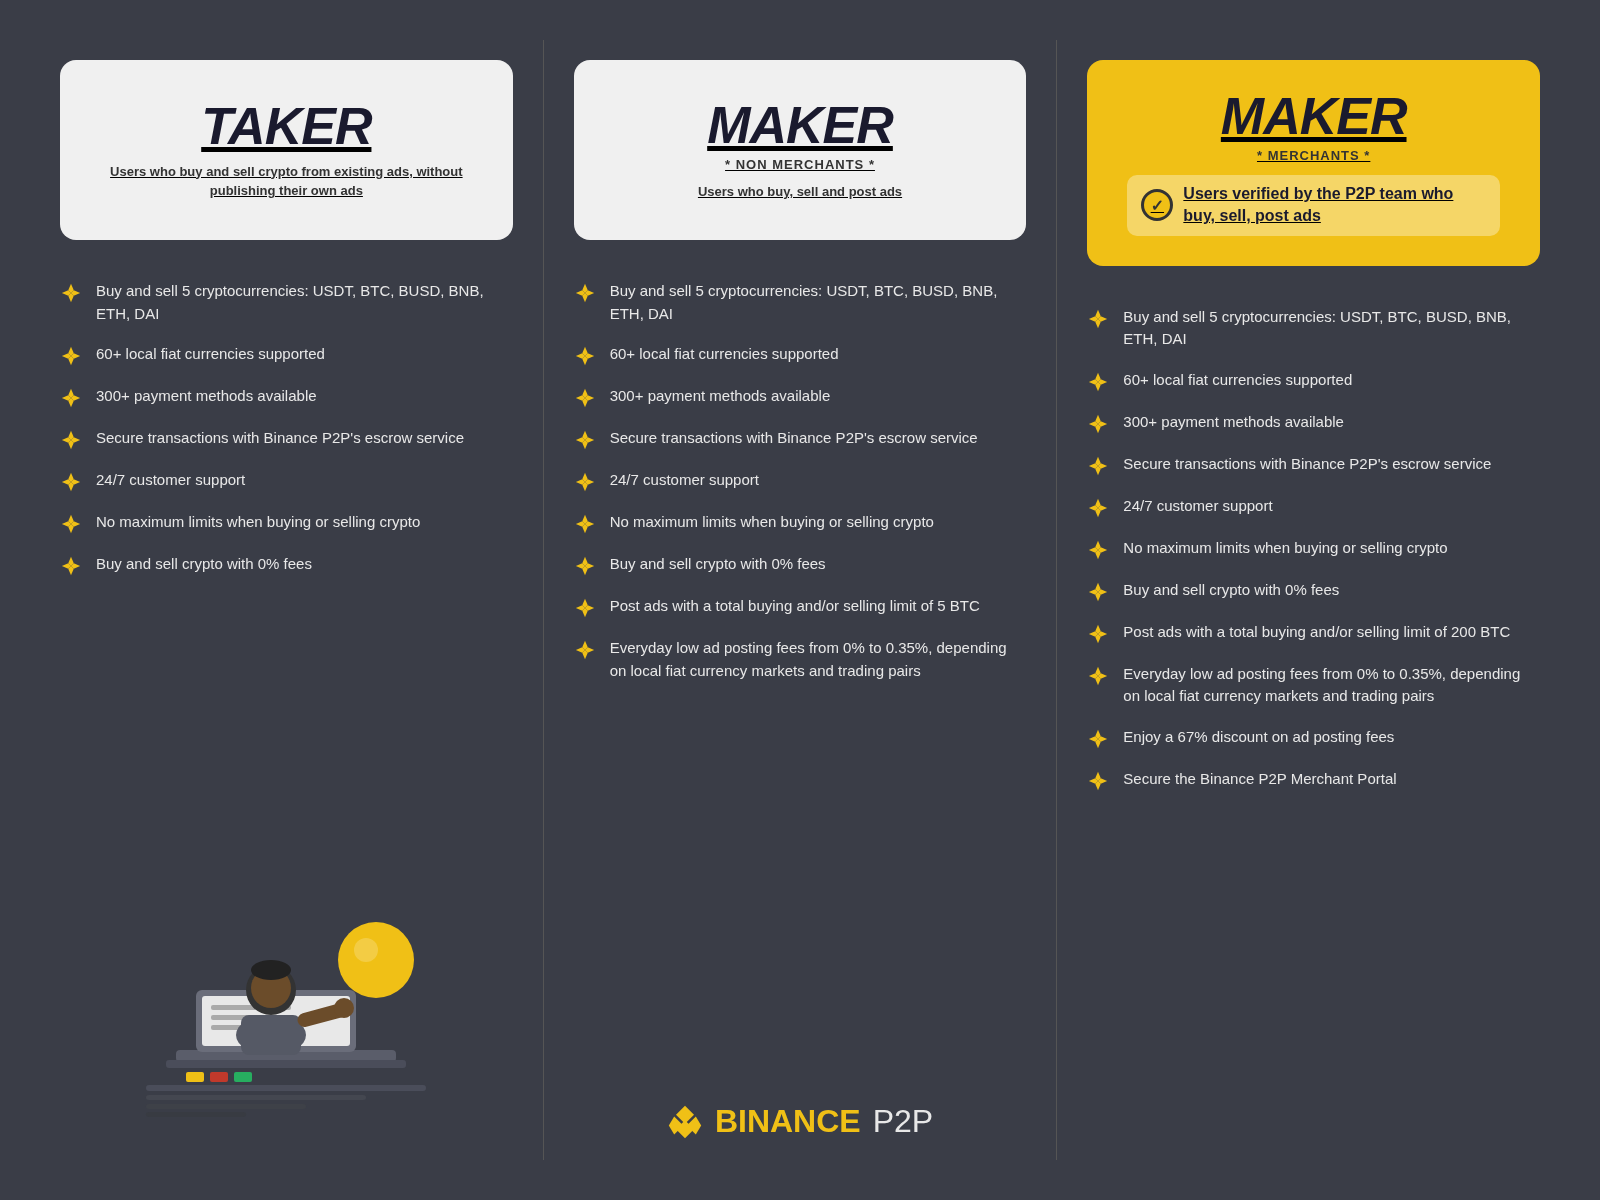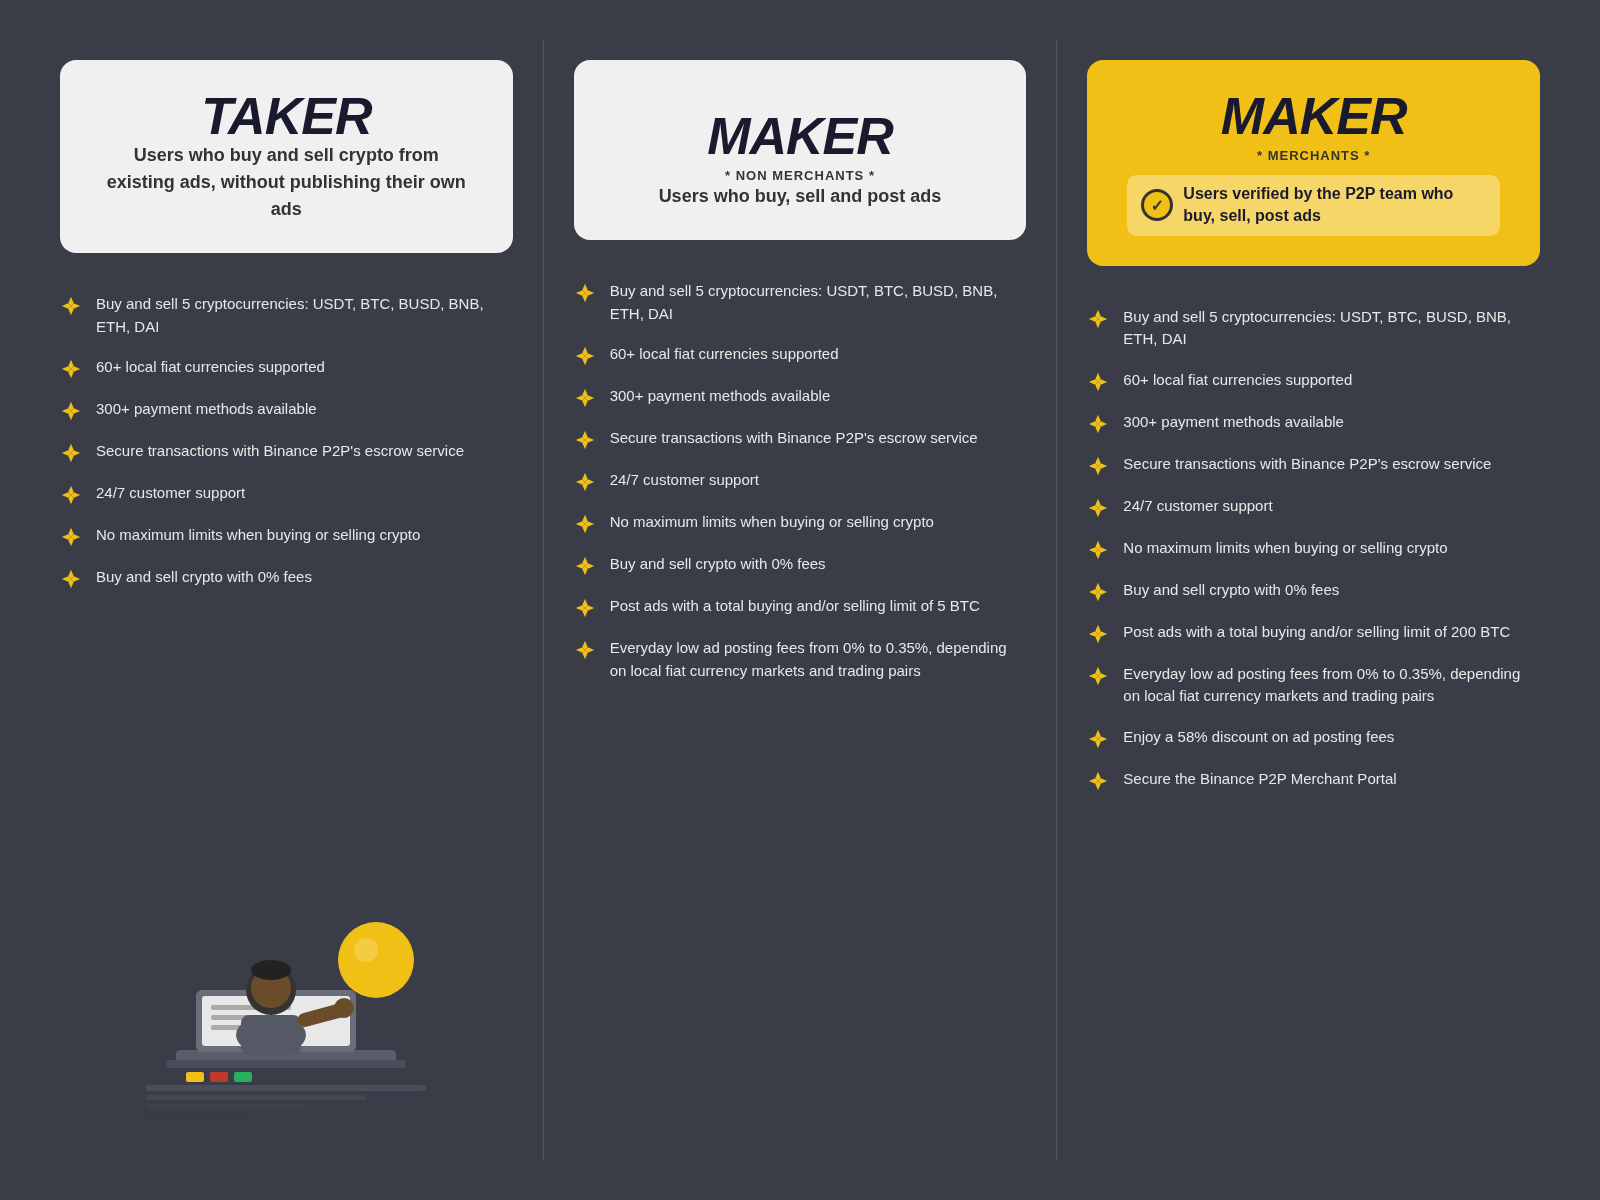--- a/index.html
+++ b/index.html
@@ -29,22 +29,23 @@
     }
     
     .header-card {
       border-radius: 16px;
       padding: 30px 40px 30px 40px;
       margin-bottom: 40px;
       text-align: center;
       min-height: 180px;
       display: flex;
       flex-direction: column;
-      justify-content: flex-end;
+      justify-content: center;
       align-items: center;
+      text-decoration: underline;
     }
     .header-card.taker {
       background-color: #f0f0f0;
     }
     .header-card.maker-non {
       background-color: #f0f0f0;
     }
     .header-card.maker-merchant {
       background-color: #f0c016;
     }
@@ -57,23 +58,24 @@
       letter-spacing: -1px;
     }
     .card-subtitle {
       font-size: 13px;
       font-weight: 700;
       color: #333;
       margin-top: 6px;
       letter-spacing: 1px;
     }
     .card-description {
-      font-size: 18px;
+      font-size: 13px;
       font-weight: 700;
       color: #333;
+      margin-top: 10px;
       text-align: center;
       line-height: 1.5;
     }
     .merchant-verified {
       display: flex;
       align-items: center;
       gap: 10px;
       margin-top: 12px;
       background: rgba(255,255,255,0.35);
       border-radius: 10px;
@@ -358,20 +360,30 @@
         <li class="feature-item">
           <svg viewBox="0 0 24 24" width="22" height="22" class="diamond-icon">
             <path d="M12 2 L15 9 L12 12 L9 9 Z" fill="#f0c016"></path>
             <path d="M12 12 L15 15 L12 22 L9 15 Z" fill="#f0c016"></path>
             <path d="M2 12 L9 9 L12 12 L9 15 Z" fill="#f0c016"></path>
             <path d="M12 12 L15 9 L22 12 L15 15 Z" fill="#f0c016"></path>
           </svg>
           <span class="feature-text">Everyday low ad posting fees from 0% to 0.35%, depending on local fiat currency markets and trading pairs</span>
         </li>
       </ul>
+    <div class="binance-footer">
+      <svg class="binance-diamond" viewBox="0 0 40 40" xmlns="http://www.w3.org/2000/svg">
+        <polygon points="20,2 30,12 20,22 10,12" fill="#f0c016"></polygon>
+        <polygon points="20,18 30,28 20,38 10,28" fill="#f0c016"></polygon>
+        <polygon points="8,14 18,24 8,34 2,24" fill="#f0c016"></polygon>
+        <polygon points="32,14 38,24 32,34 22,24" fill="#f0c016"></polygon>
+      </svg>
+      <span class="binance-logo-text">BINANCE</span>
+      <span class="binance-p2p-text">P2P</span>
+    </div>
   </div>
 
   <div class="column">
     <div class="header-card maker-merchant">
       <div class="card-title">MAKER</div>
       <div class="card-subtitle">* MERCHANTS *</div>
       <div class="merchant-verified">
         <div class="check-circle">✓</div>
         <div class="verified-text">Users verified by the P2P team who buy, sell, post ads</div>
       </div>
@@ -458,21 +470,21 @@
           </svg>
           <span class="feature-text">Everyday low ad posting fees from 0% to 0.35%, depending on local fiat currency markets and trading pairs</span>
         </li>
         <li class="feature-item">
           <svg viewBox="0 0 24 24" width="22" height="22" class="diamond-icon">
             <path d="M12 2 L15 9 L12 12 L9 9 Z" fill="#f0c016"></path>
             <path d="M12 12 L15 15 L12 22 L9 15 Z" fill="#f0c016"></path>
             <path d="M2 12 L9 9 L12 12 L9 15 Z" fill="#f0c016"></path>
             <path d="M12 12 L15 9 L22 12 L15 15 Z" fill="#f0c016"></path>
           </svg>
-          <span class="feature-text">Enjoy a 58% discount on ad posting fees</span>
+          <span class="feature-text">Enjoy a 67% discount on ad posting fees</span>
         </li>
         <li class="feature-item">
           <svg viewBox="0 0 24 24" width="22" height="22" class="diamond-icon">
             <path d="M12 2 L15 9 L12 12 L9 9 Z" fill="#f0c016"></path>
             <path d="M12 12 L15 15 L12 22 L9 15 Z" fill="#f0c016"></path>
             <path d="M2 12 L9 9 L12 12 L9 15 Z" fill="#f0c016"></path>
             <path d="M12 12 L15 9 L22 12 L15 15 Z" fill="#f0c016"></path>
           </svg>
           <span class="feature-text">Secure the Binance P2P Merchant Portal</span>
         </li>

